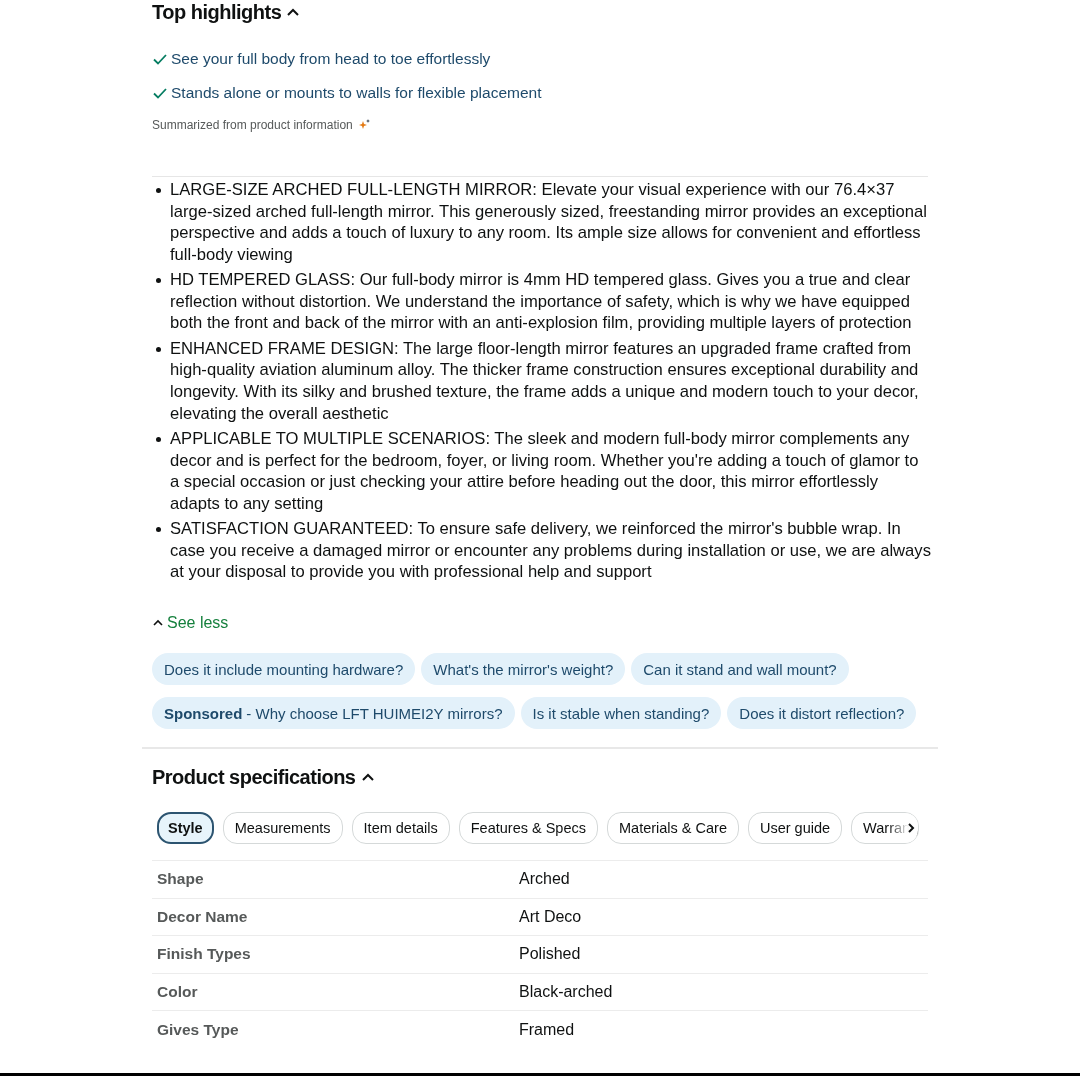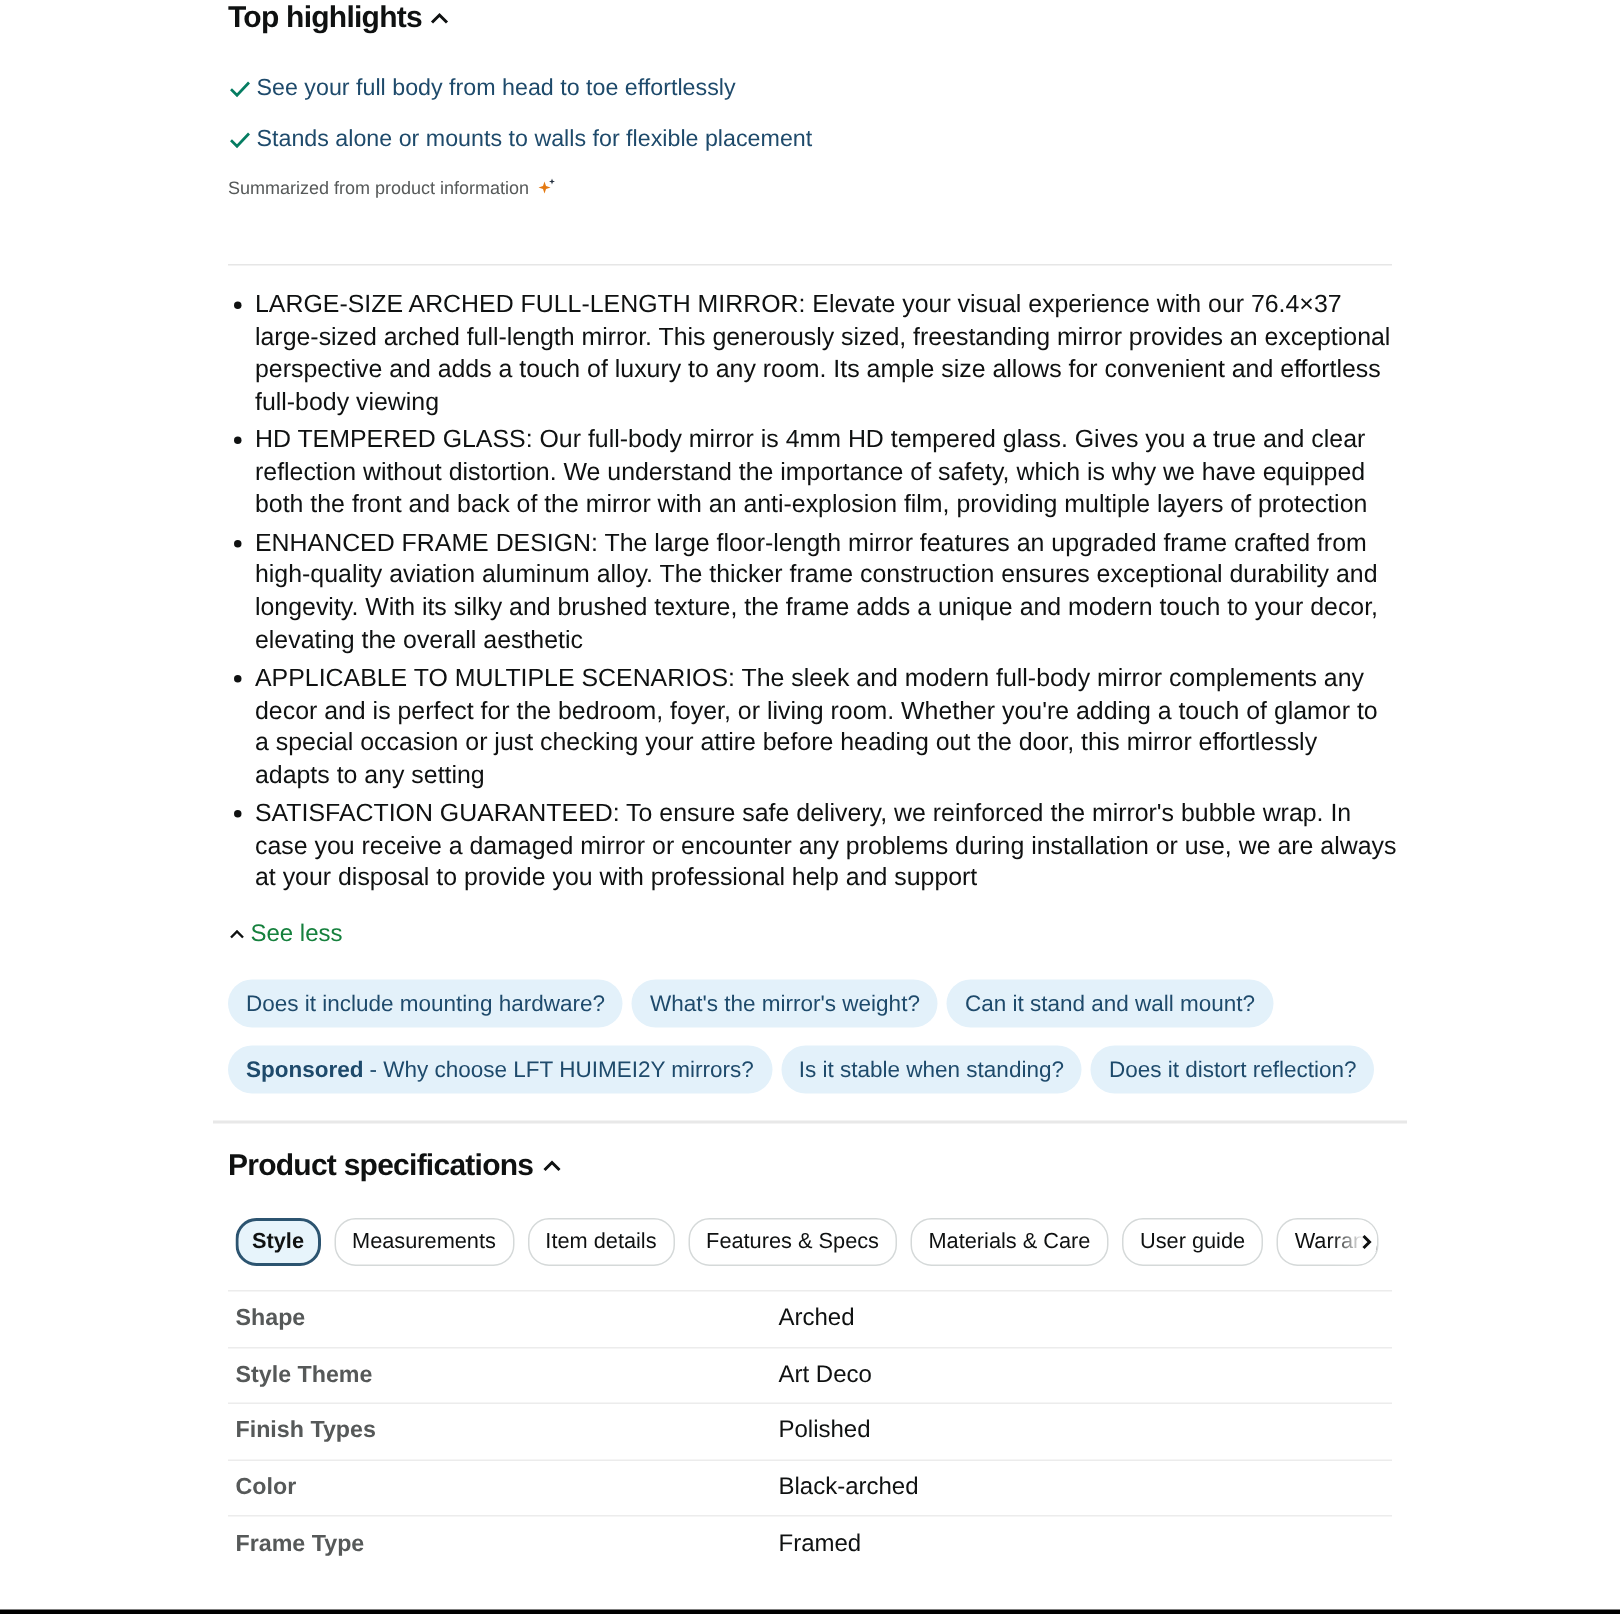--- a/index.html
+++ b/index.html
@@ -17,21 +17,21 @@
     
     .highlights { position: absolute; left: 152px; top: 42px; width: 776px; }
     .hl-item { display: flex; align-items: center; height: 34px; font-size: 15.5px; color: #1e4a6b; }
     .hl-item .check { width: 16px; height: 16px; margin-right: 3px; flex: 0 0 16px; }
     .summary { display: flex; align-items: center; height: 30px; font-size: 12px; color: #565959; margin-top: 0; }
     .summary .sparkle { margin-left: 4px; width: 14px; height: 14px; }
 
     .divider-thin { position: absolute; left: 152px; width: 776px; height: 1px; background: #e6e6e6; }
 
     
-    .bullets { position: absolute; left: 152px; top: 192px; width: 780px; list-style: none; }
+    .bullets { position: absolute; left: 152px; top: 179px; width: 780px; list-style: none; }
     .bullets li { position: relative; padding-left: 18px; font-size: 16.6px; line-height: 21.6px; color: #0f1111; margin-bottom: 3.8px; }
     .bullets li::before { content: ""; position: absolute; left: 4px; top: 9px; width: 5px; height: 5px; border-radius: 50%; background: #0f1111; }
 
     .see-less { position: absolute; left: 152px; top: 614px; display: flex; align-items: center; font-size: 16px; color: #15803d; cursor: pointer; }
     .see-less svg { width: 12px; height: 12px; margin-right: 3px; }
 
     
     .chips { position: absolute; left: 152px; width: 800px; display: flex; gap: 6px; }
     .chip { height: 32px; padding: 0 12px; border-radius: 16px; background: #e3f1fa; color: #1e4a6b; font-size: 15px; display: flex; align-items: center; white-space: nowrap; cursor: pointer; }
     .chip b { font-weight: 700; margin-right: 4px; }
@@ -148,31 +148,31 @@
       </span>
     </div>
   </div>
 
   <div class="spec-table">
     <div class="spec-row">
       <div class="spec-key">Shape</div>
       <div class="spec-val">Arched</div>
     </div>
     <div class="spec-row">
-      <div class="spec-key">Style Theme</div>
+      <div class="spec-key">Decor Name</div>
       <div class="spec-val">Art Deco</div>
     </div>
     <div class="spec-row">
       <div class="spec-key">Finish Types</div>
       <div class="spec-val">Polished</div>
     </div>
     <div class="spec-row">
       <div class="spec-key">Color</div>
       <div class="spec-val">Black-arched</div>
     </div>
     <div class="spec-row">
-      <div class="spec-key">Frame Type</div>
+      <div class="spec-key">Gives Type</div>
       <div class="spec-val">Framed</div>
     </div>
   </div>
 
   <div class="bottom-bar"></div>
 </div>
 
 </body></html>

